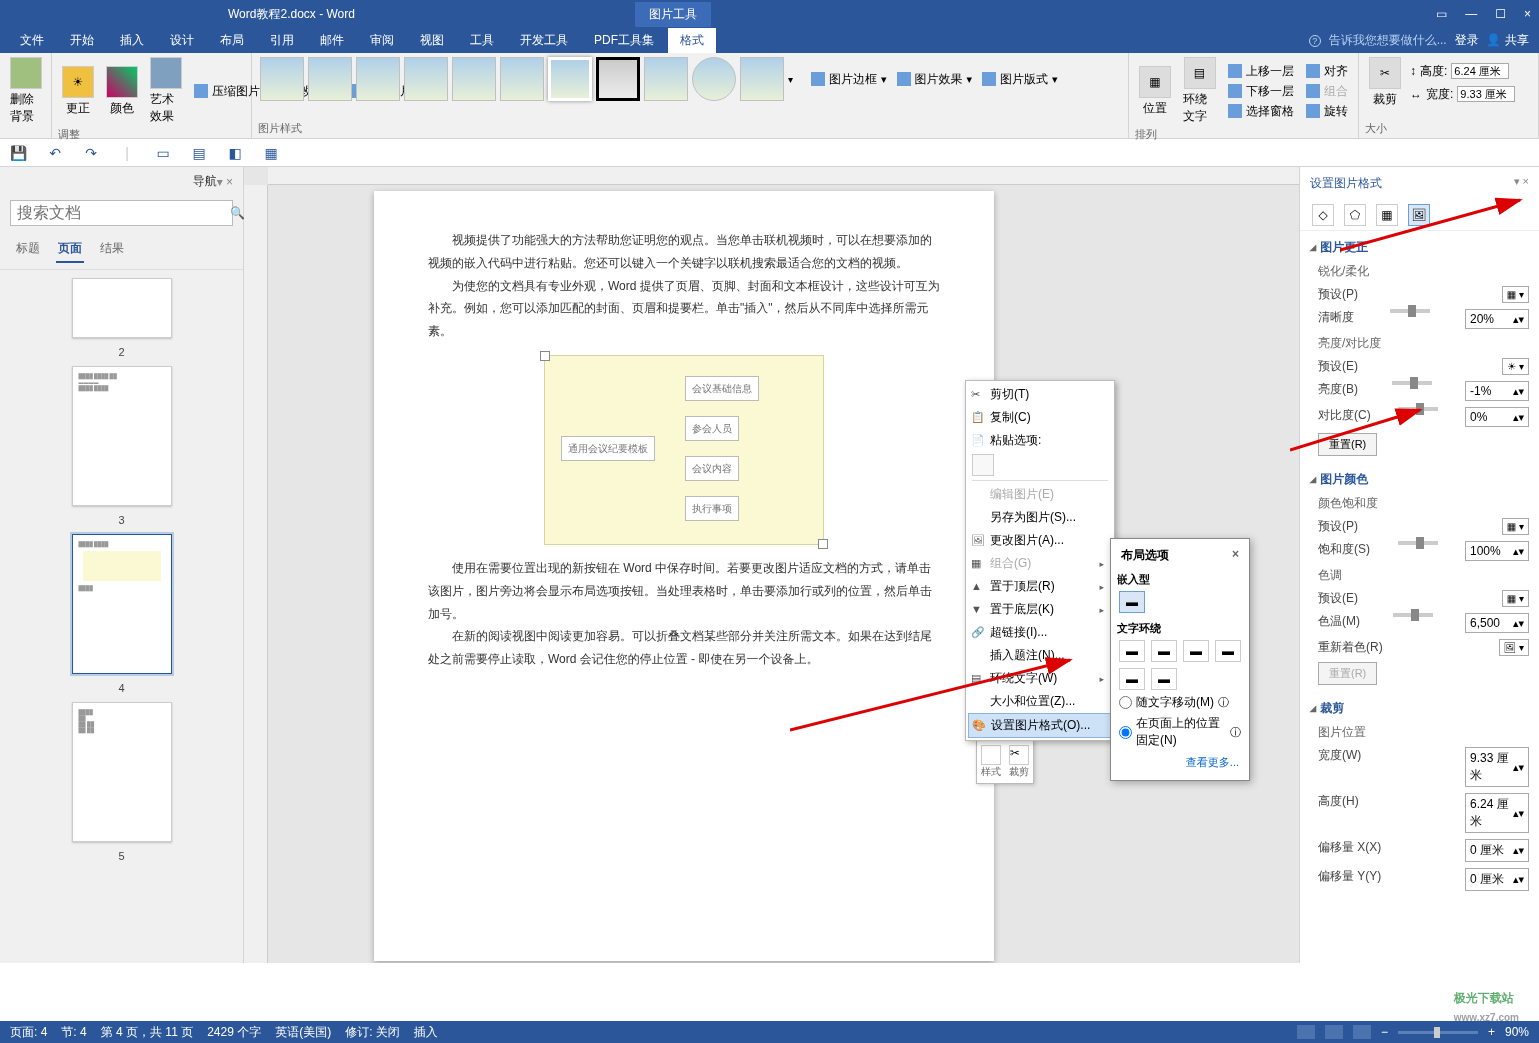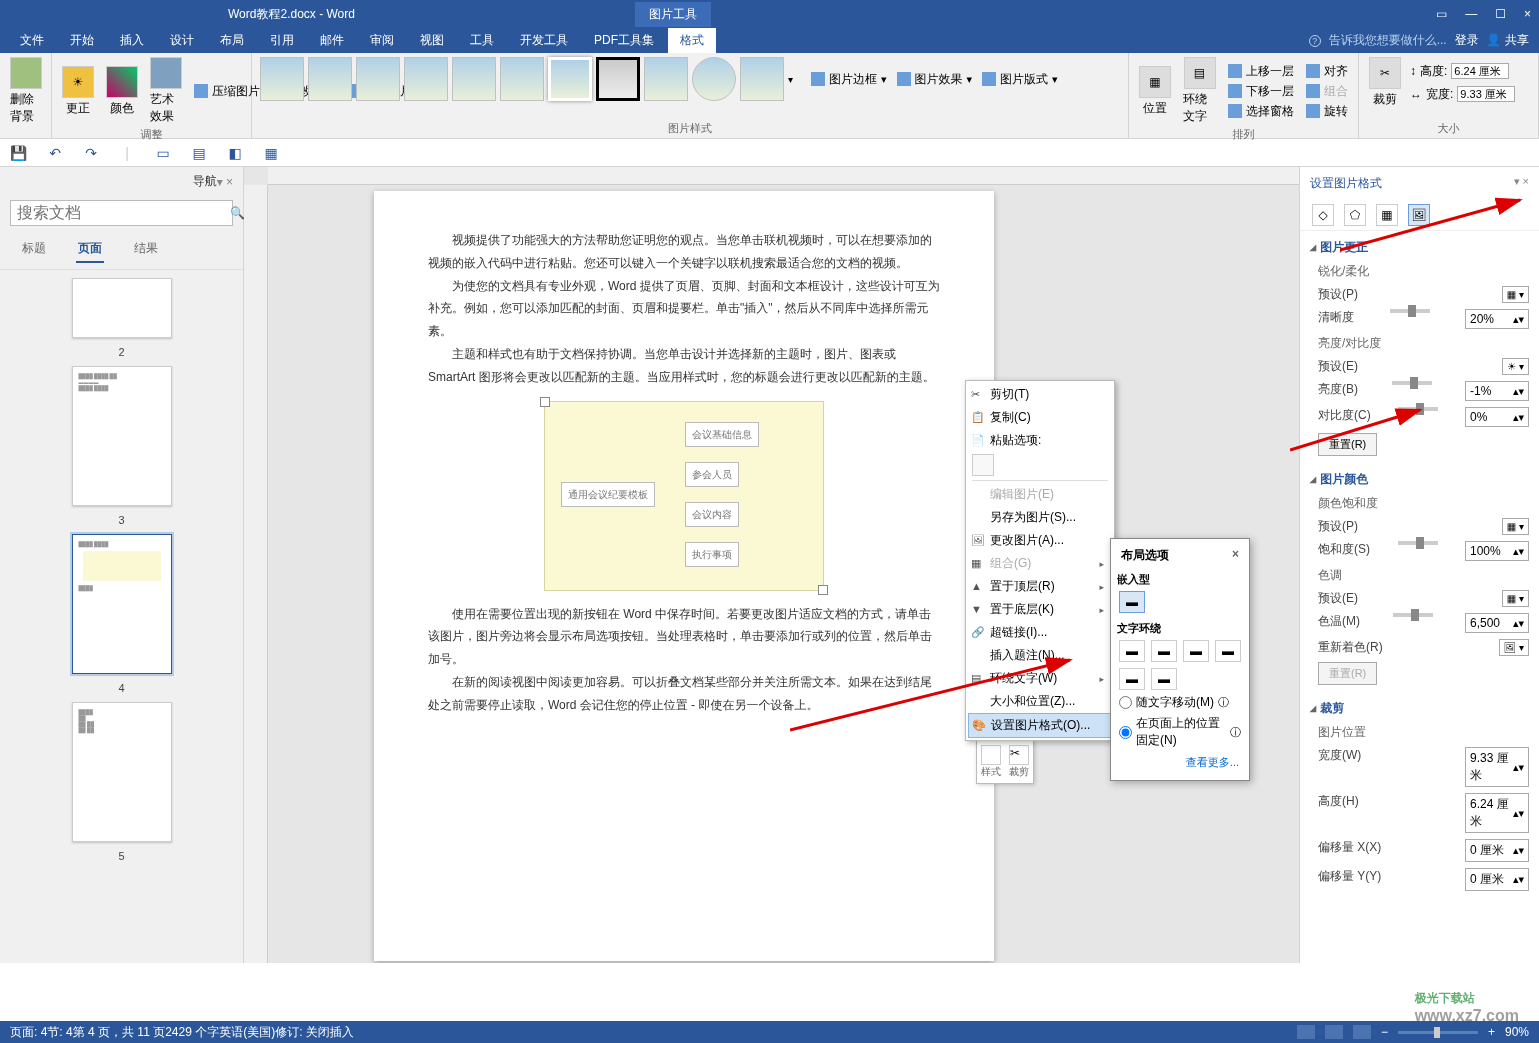--- a/index.html
+++ b/index.html
@@ -9,40 +9,40 @@
 .titlebar .pt{background:#3c6cb7;padding:4px 14px;margin-left:280px}
 .titlebar .wctrls{position:absolute;right:8px;display:flex;gap:18px;font-size:13px}
 .wctrls span{cursor:default}
 .menubar{height:25px;background:#2b579a;color:#fff;display:flex;align-items:center;padding-left:8px;gap:2px}
 .menubar .mi{padding:4px 12px;cursor:default}
 .menubar .mi.sel{background:#fff;color:#2b579a}
 .menubar .right{margin-left:auto;display:flex;align-items:center;gap:8px;font-size:12px;padding-right:10px}
 .menubar .indic{color:#b8d0f0;width:12px;height:12px;border:1px solid #b8d0f0;border-radius:50%;display:flex;align-items:center;justify-content:center;font-size:9px}
 .ribbon{height:86px;background:#f1f1f1;border-bottom:1px solid #d4d4d4;display:flex}
 .rgroup{border-right:1px solid #d4d4d4;padding:2px 6px;display:flex;flex-direction:column;position:relative}
-.rgroup .lbl{text-align:center;color:#666;font-size:11px;margin-top:auto}
+.rgroup .lbl{color:#666;font-size:11px;margin-top:auto}
 .rrow{display:flex;gap:4px;align-items:center}
 .bigbtn{display:flex;flex-direction:column;align-items:center;padding:2px 4px;gap:2px;cursor:default}
 .bigbtn .ico{width:32px;height:32px;background:#ddd;border:1px solid #ccc;display:flex;align-items:center;justify-content:center}
 .smbtn{display:flex;align-items:center;gap:4px;padding:1px 4px;font-size:11px;cursor:default;white-space:nowrap}
 .smico{width:14px;height:14px;background:#6a9edb;display:inline-block}
 .gallery{display:flex;gap:4px;align-items:center;padding:2px}
 .gal-item{width:44px;height:44px;border:1px solid #c0c0c0;background:linear-gradient(#b0d0e8,#e8f0d8);cursor:default}
 .gal-item.bw{filter:grayscale(1)}
 .szrow{display:flex;align-items:center;gap:4px;font-size:11px;padding:1px}
 .szrow input{width:58px;border:1px solid #aaa;padding:1px 2px;font-size:11px}
 .qat{height:28px;background:#fff;border-bottom:1px solid #d4d4d4;display:flex;align-items:center;padding:0 10px;gap:18px}
 .qat .qi{width:18px;height:18px;display:flex;align-items:center;justify-content:center;font-size:14px;color:#2b579a;cursor:default}
 .mainrow{display:flex;height:796px;position:relative}
 .navpane{width:244px;background:#f0f0f0;border-right:1px solid #d4d4d4;display:flex;flex-direction:column}
 .navpane .hdr{padding:6px 10px;display:flex;justify-content:flex-end;align-items:center;font-size:16px;color:#333}
 .navpane .sch{margin:4px 10px;display:flex;border:1px solid #bbb;background:#fff}
 .navpane .sch input{flex:1;border:0;padding:3px 6px;font-size:16px;outline:none}
 .navpane .sch .sbtn{width:24px;display:flex;align-items:center;justify-content:center;color:#2b579a;cursor:default}
-.navpane .tabs{display:flex;padding:6px 20px;gap:28px;border-bottom:1px solid #ddd}
+.navpane .tabs{display:flex;padding:6px 14px;gap:14px;border-bottom:1px solid #ddd}
 .navpane .tabs .t{color:#666;padding:4px 2px;cursor:default}
 .navpane .tabs .t.sel{color:#2b579a;border-bottom:2px solid #2b579a;font-weight:bold}
 .thumbs{flex:1;overflow:auto;padding:8px 0;display:flex;flex-direction:column;align-items:center;gap:8px}
 .thumb{width:100px;height:60px;background:#fff;border:1px solid #ccc;box-shadow:0 1px 2px rgba(0,0,0,.2)}
 .thumb.tall{height:140px;padding:6px;font-size:5px;color:#999;overflow:hidden}
 .thumb.sel{border:1px solid #2b579a;outline:2px solid #b5cce6}
 .thnum{font-size:11px;color:#444}
 .docarea{flex:1;background:#e6e6e6;position:relative;overflow:hidden}
 .ruler-h{position:absolute;top:0;left:24px;right:0;height:18px;background:#f0f0f0;border-bottom:1px solid #ccc;font-size:8px;color:#888}
 .ruler-v{position:absolute;top:18px;left:0;width:24px;bottom:0;background:#f0f0f0;border-right:1px solid #ccc}
@@ -82,25 +82,25 @@
 .fsection{padding:4px 10px}
 .fsection .fsh{color:#2b579a;font-weight:bold;padding:4px 0;font-size:12px;display:flex;align-items:center;gap:4px}
 .fsection .fsh::before{content:"◢";font-size:8px;color:#666}
 .frow{display:flex;justify-content:space-between;padding:3px 0;font-size:12px}
 .frow .flbl{color:#444}
 .frow .fval{border:1px solid #aaa;padding:2px 4px;width:64px;font-size:11px;display:flex;justify-content:space-between;align-items:center}
 .frow .fslider{width:40px;height:4px;background:#ccc;position:relative}
 .frow .fslider::after{content:"";position:absolute;width:8px;height:12px;background:#888;top:-4px;left:18px}
 .frow .fbtn{border:1px solid #aaa;padding:2px 4px;display:flex;gap:2px;font-size:10px}
 .fresetbtn{border:1px solid #aaa;padding:3px 10px;background:#f4f4f4;font-size:11px;cursor:default}
-.statusbar{position:absolute;bottom:0;left:0;right:0;height:22px;background:#2b579a;color:#fff;display:flex;align-items:center;padding:0 10px;font-size:11px}
+.statusbar{position:absolute;bottom:0;left:0;right:0;height:22px;background:#2b579a;color:#fff;display:flex;align-items:center;padding:0 10px;gap:14px;font-size:11px}
 .statusbar .sr{margin-left:auto;display:flex;align-items:center;gap:10px}
 .statusbar .vbtn{width:18px;height:14px;background:#4a73b0;cursor:default}
 .watermark{position:absolute;bottom:18px;right:20px;color:#3a9c4e;font-size:16px;font-weight:bold;opacity:.8;z-index:70}
-.watermark .sub{font-size:16px;color:#888}
+.watermark .sub{font-size:10px;color:#888}
 svg.redarrow{position:absolute;z-index:55;pointer-events:none}
 </style>
 </head>
 <body>
 
 <div class="titlebar">
   <span class="doc">Word教程2.docx - Word</span>
   <span class="pt">图片工具</span>
   <div class="wctrls">
     <span>▭</span>
@@ -296,21 +296,20 @@
         <span class="thnum">5</span>
     </div>
   </div>
 
   <div class="docarea">
     <div class="ruler-h"></div>
     <div class="ruler-v"></div>
     <div class="page">
       <p>视频提供了功能强大的方法帮助您证明您的观点。当您单击联机视频时，可以在想要添加的视频的嵌入代码中进行粘贴。您还可以键入一个关键字以联机搜索最适合您的文档的视频。</p>
       <p>为使您的文档具有专业外观，Word 提供了页眉、页脚、封面和文本框设计，这些设计可互为补充。例如，您可以添加匹配的封面、页眉和提要栏。单击"插入"，然后从不同库中选择所需元素。</p>
-      <p>主题和样式也有助于文档保持协调。当您单击设计并选择新的主题时，图片、图表或 SmartArt 图形将会更改以匹配新的主题。当应用样式时，您的标题会进行更改以匹配新的主题。</p>
       <div class="diagram">
         <div class="dg-node" style="top:80px;left:16px">通用会议纪要模板</div>
         <div class="dg-node" style="top:20px;left:140px">会议基础信息</div>
         <div class="dg-node" style="top:60px;left:140px">参会人员</div>
         <div class="dg-node" style="top:100px;left:140px">会议内容</div>
         <div class="dg-node" style="top:140px;left:140px">执行事项</div>
       </div>
       <p>使用在需要位置出现的新按钮在 Word 中保存时间。若要更改图片适应文档的方式，请单击该图片，图片旁边将会显示布局选项按钮。当处理表格时，单击要添加行或列的位置，然后单击加号。</p>
       <p>在新的阅读视图中阅读更加容易。可以折叠文档某些部分并关注所需文本。如果在达到结尾处之前需要停止读取，Word 会记住您的停止位置 - 即使在另一个设备上。</p>
     </div>

